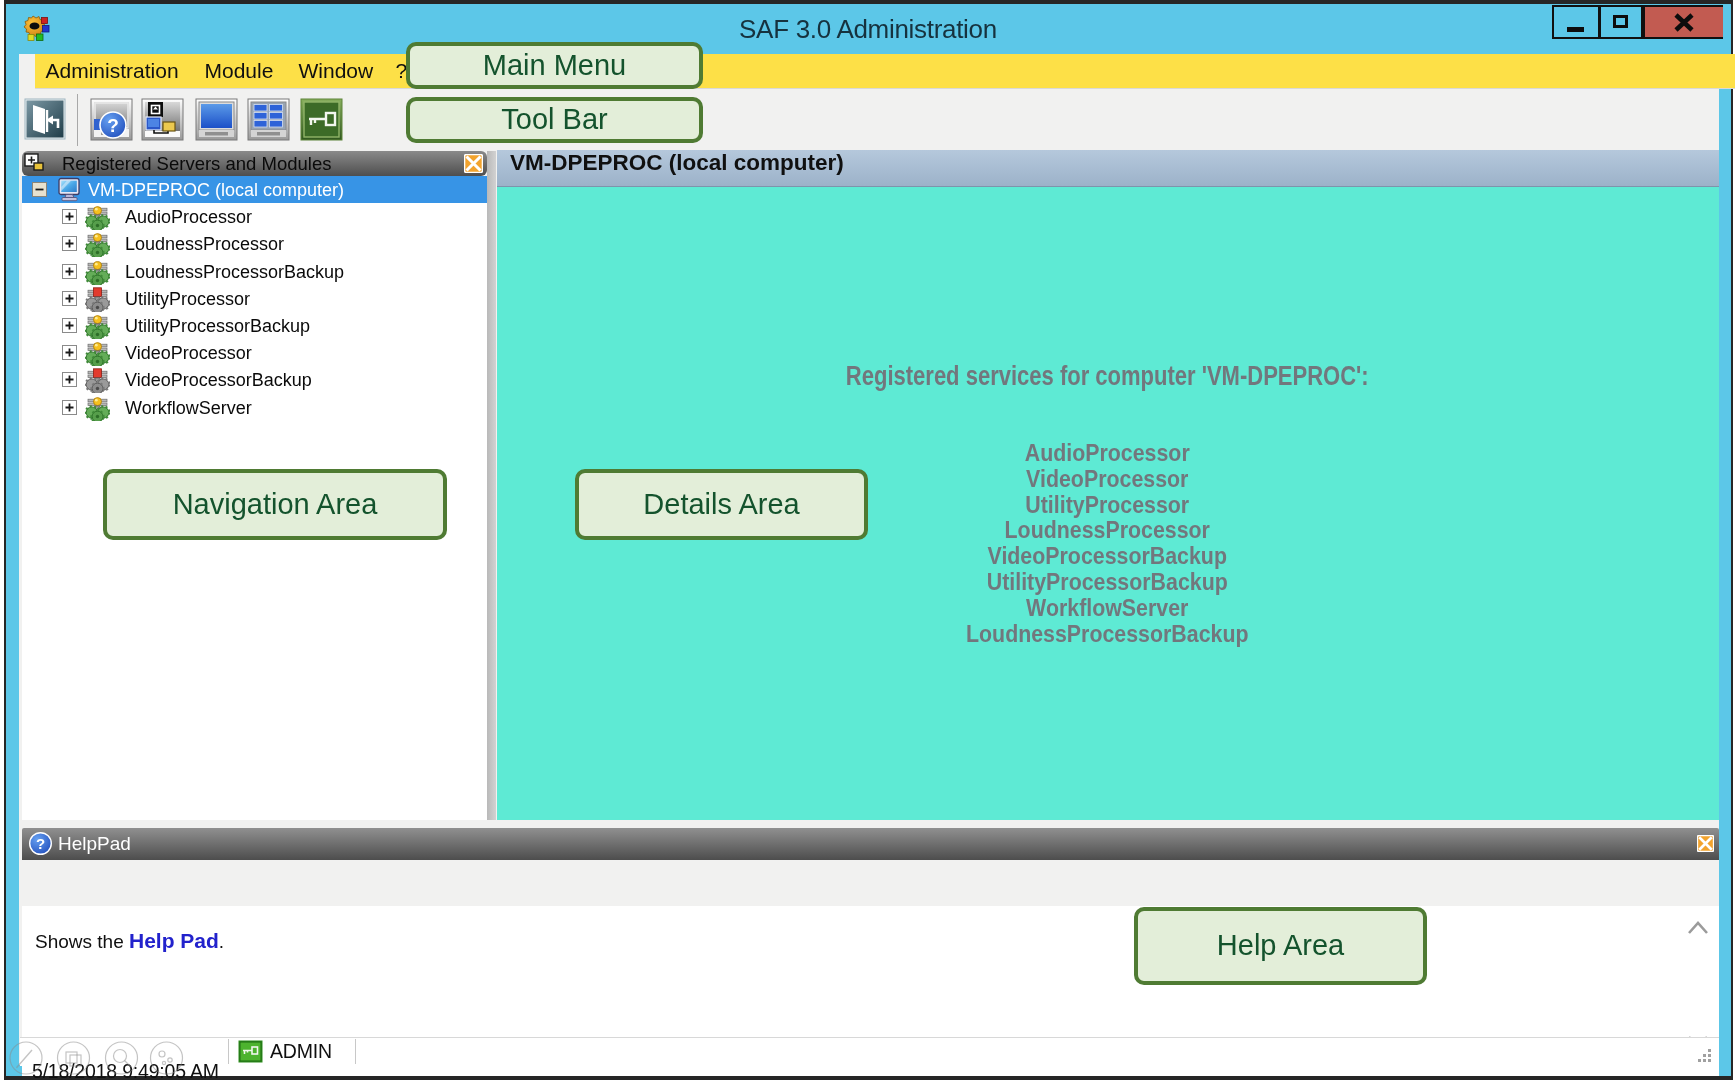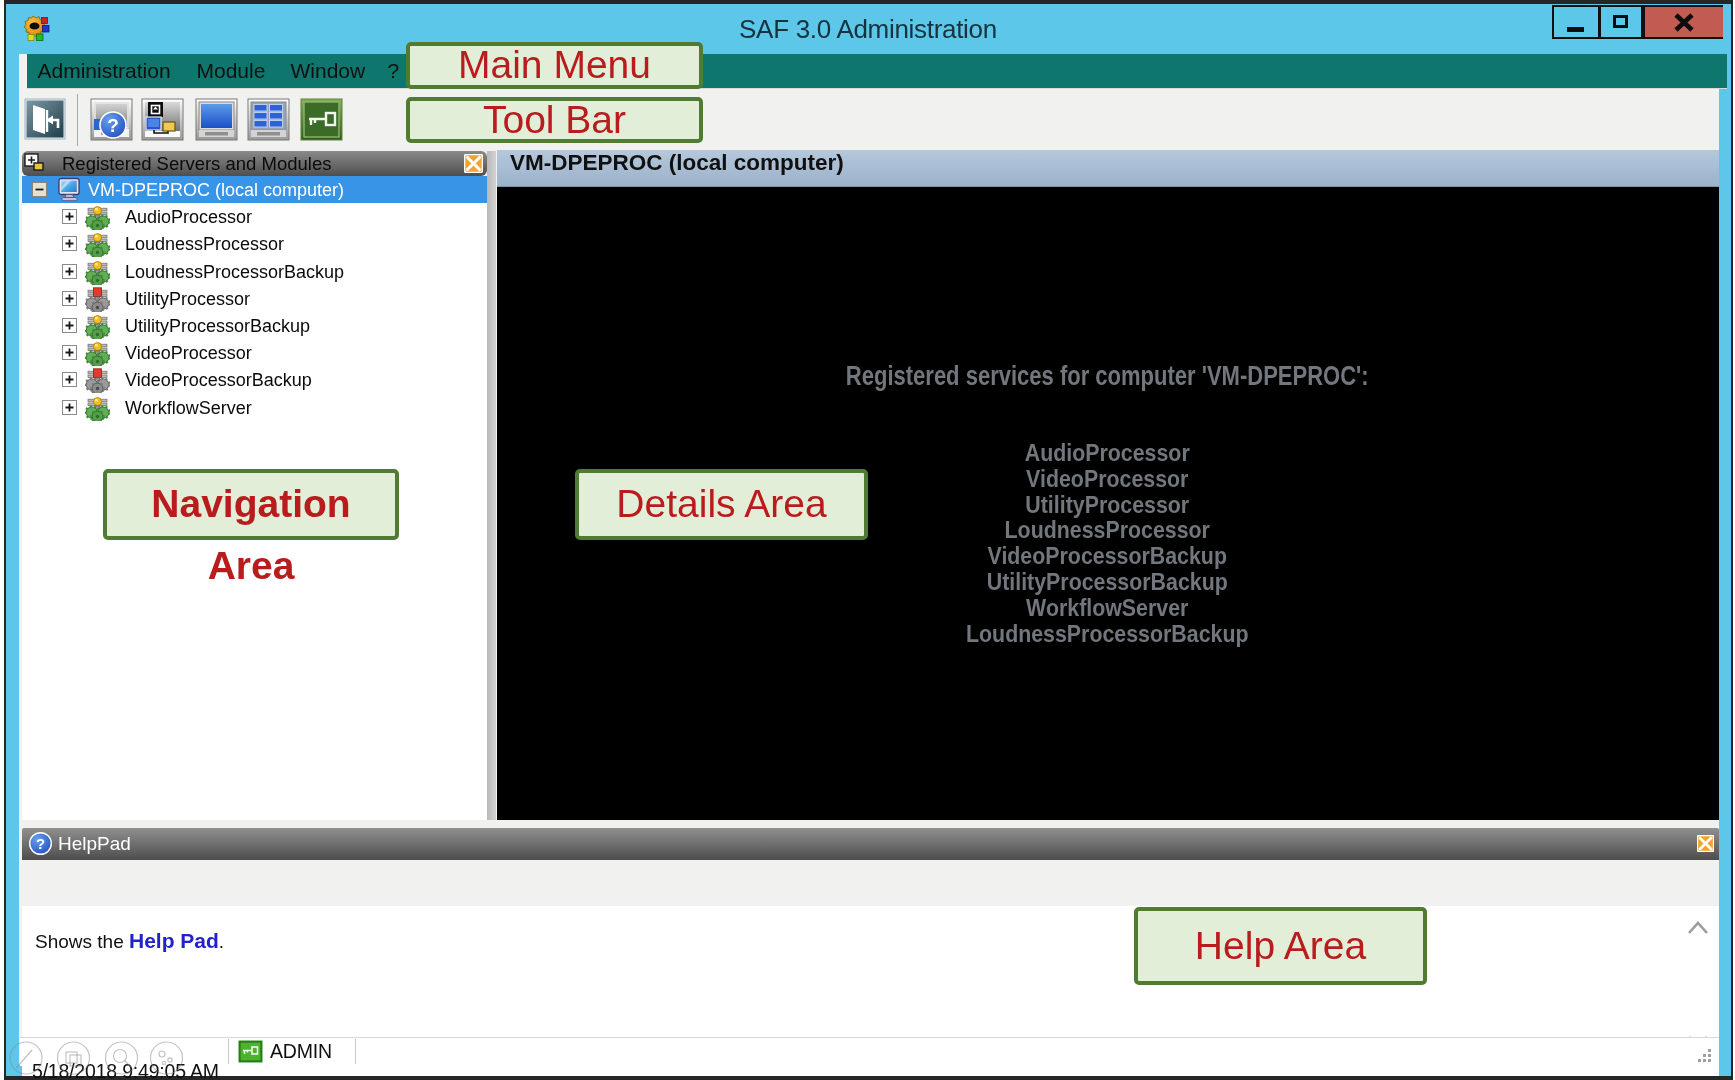--- a/index.html
+++ b/index.html
@@ -11,51 +11,51 @@
   #win{left:5.5px;top:3.5px;width:1725px;height:1072px;background:#5cc7e8;}
   
   #title{left:0;top:0;width:1725px;height:50px;color:#123240;}
   #titletext{left:0;top:10.5px;width:1725px;text-align:center;font-size:26px;letter-spacing:-0.3px;color:#16323e;}
   .winbtn{top:1.5px;height:34px;border:2px solid #101010;box-sizing:border-box;}
   #btnmin{left:1546px;width:48px;background:#5cc7e8;}
   #btnmax{left:1593.5px;width:44px;background:#5cc7e8;}
   #btnclose{left:1637.5px;width:80px;background:#c25b51;border-right:none;}
   
   #content{left:13px;top:50px;width:1700px;height:1011px;background:#f1f1f0;}
-  #menubar{left:8px;top:0;width:1700px;height:34px;background:#0f766e;border-bottom:1px solid #d9d9d9;}
+  #menubar{left:16px;top:0;width:1700px;height:34px;background:#fde047;border-bottom:1px solid #d9d9d9;}
   .menuitem{position:absolute;top:5px;font-size:21px;color:#101010;}
   #toolbar{left:0;top:35px;width:1700px;height:62px;background:#f1f1f0;}
   .tbtn{position:absolute;top:9px;width:43px;height:43px;}
   #tbsep{left:58px;top:5px;width:1px;height:52px;background:#a8a8a8;}
   
   #treehead{left:3.5px;top:97.5px;width:465px;height:25px;background:linear-gradient(#8a8a8a,#4e4e4e);border-radius:6px;}
   #treeheadtext{left:40px;top:1.5px;font-size:18.5px;color:#0a0a0a;}
   #treebody{left:3.5px;top:122.5px;width:465px;height:644px;background:#ffffff;}
   #treesel{left:0;top:0;width:465px;height:27px;background:#3794e6;}
   .trow{position:absolute;left:0;width:464px;height:27px;}
   .tlabel{position:absolute;font-size:18px;color:#0a0a0a;top:4px;}
   
   #split{left:468.5px;top:97.5px;width:9px;height:669px;background:linear-gradient(90deg,#b9b9b9,#d2d2d2);}
   
   #dethead{left:478.5px;top:96.5px;width:1221.5px;height:37px;background:linear-gradient(#b5c8dc,#9cb2c9);border-bottom:1px solid #7e94ab;box-sizing:border-box;}
   #detheadtext{left:13px;top:0px;font-size:22.5px;font-weight:bold;color:#101010;}
-  #detbody{left:478.5px;top:133.5px;width:1221.5px;height:633px;background:#000000;}
+  #detbody{left:478.5px;top:133.5px;width:1221.5px;height:633px;background:#5eead4;}
   #dethd2{left:0;top:173.5px;width:1220.5px;text-align:center;font-size:27px;font-weight:bold;color:#72777d;transform:scaleX(0.815);}
   .svc{position:absolute;left:0;width:1220.5px;text-align:center;font-size:24px;font-weight:bold;color:#72777d;transform:scaleX(0.89);}
   
   #hphead{left:3.5px;top:774.5px;width:1696.5px;height:32px;background:linear-gradient(#909090,#4d4d4d);border-radius:2px 2px 0 0;}
   #hpheadtext{left:36px;top:5px;font-size:19px;color:#ffffff;position:absolute;}
   #hpbody{left:3.5px;top:806.5px;width:1696.5px;height:170px;background:#ffffff;margin-top:46px;}
   
   #statusbar{left:1.5px;top:983.5px;width:1698.5px;height:27.5px;background:#ffffff;border-top:1px solid #d8d8d8;}
   .stext{position:absolute;top:2px;font-size:19.5px;letter-spacing:-0.2px;color:#101010;}
   .ssep{position:absolute;top:1px;width:1px;height:25px;background:#c8c8c8;}
   
-  .callout{position:absolute;background:#e3eed9;border:4.5px solid #4f7b33;border-radius:5px;
-           box-sizing:border-box;color:#b91c1c;font-size:39px;text-align:center;}
+  .callout{position:absolute;background:#e3eed9;border:4.5px solid #4f7b33;border-radius:10px;
+           box-sizing:border-box;color:#14532d;font-size:29px;text-align:center;}
 </style>
 </head>
 <body>
 <div class="abs" id="darkframe"></div>
 <div class="abs" id="win">
   <div class="abs" id="title">
     <svg class="abs" style="left:16px;top:11px;width:28px;height:28px;" viewBox="0 0 28 28">
       <defs>
           <radialGradient id="gearo" cx="0.4" cy="0.35" r="0.8">
         <stop offset="0" stop-color="#ffc43a"></stop>
@@ -405,15 +405,15 @@
       <rect x="70" y="19" width="11" height="11"></rect>
     <circle cx="120" cy="20" r="6.5"></circle>
       <path d="M124.5 24.5 L131 31"></path>
     <circle cx="162" cy="18" r="3"></circle>
       <circle cx="170" cy="24" r="2.2"></circle>
       <circle cx="164" cy="27" r="1.6"></circle>
   </g>
 </svg>
 <div class="callout" style="left:406px;top:42px;width:297px;height:47px;line-height:38px;">Main Menu</div>
 <div class="callout" style="left:406px;top:97px;width:297px;height:46px;line-height:37px;">Tool Bar</div>
-<div class="callout" style="left:103px;top:469px;width:296px;height:71px;line-height:62px;font-weight:bold;">Navigation Area</div>
+<div class="callout" style="left:103px;top:469px;width:344px;height:71px;line-height:62px;">Navigation Area</div>
 <div class="callout" style="left:575px;top:469px;width:293px;height:71px;line-height:62px;">Details Area</div>
 <div class="callout" style="left:1106px;top:907px;width:293px;height:78px;line-height:69px;margin-left:28px;">Help Area</div>
 
 </body></html>

